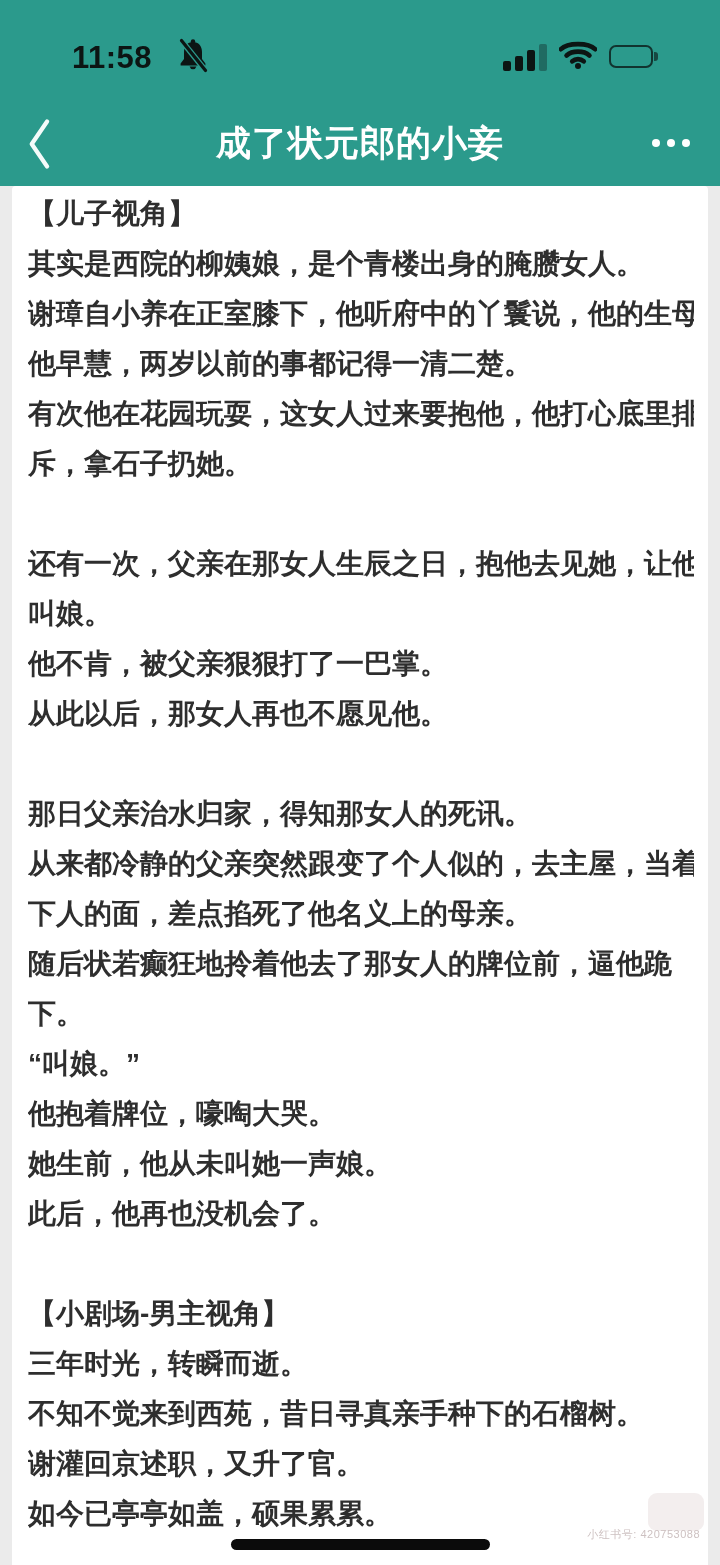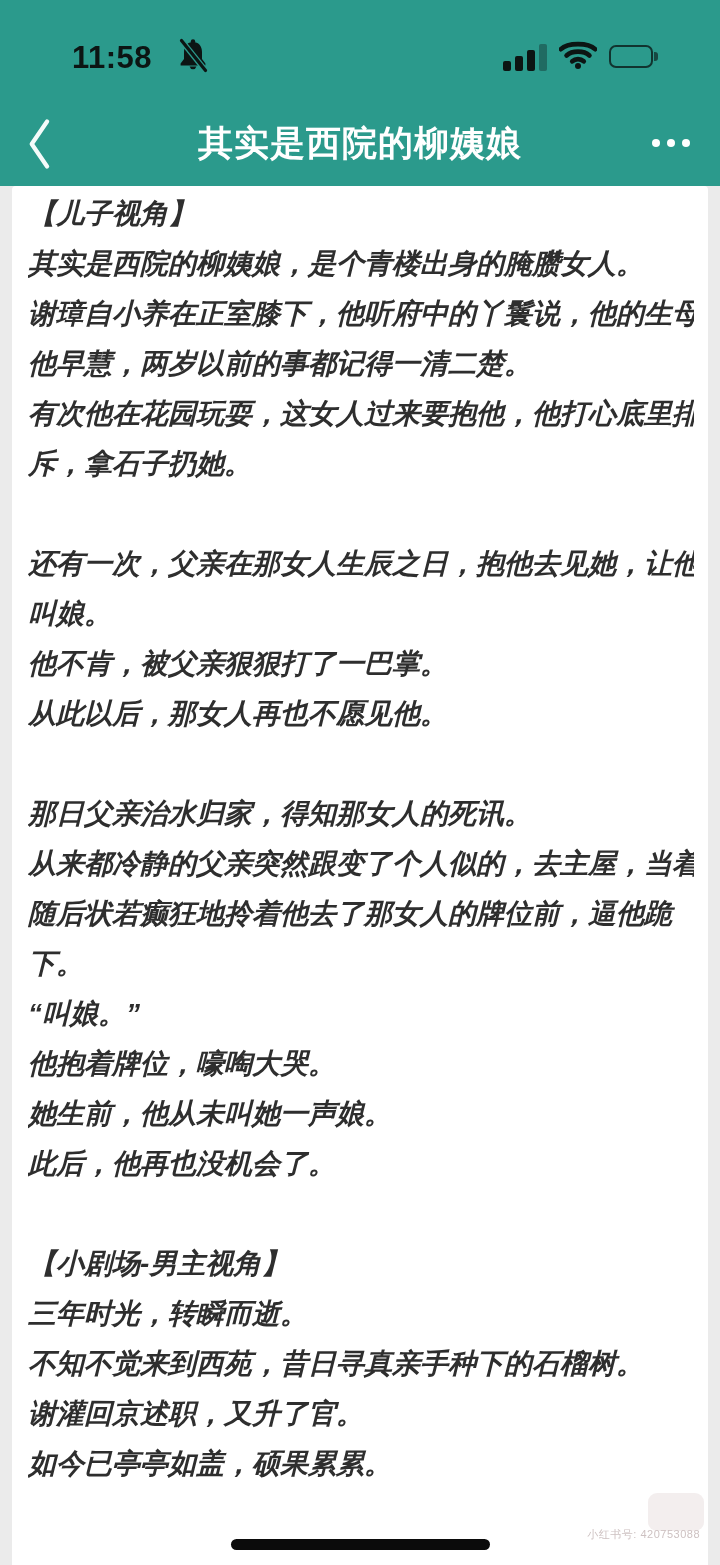--- a/index.html
+++ b/index.html
@@ -125,21 +125,20 @@
   .content-card {
     position: absolute;
     top: 186px;
     left: 12px;
     width: 696px;
     height: 1379px;
     background: #ffffff;
     border-radius: 4px 4px 0 0;
     padding: 3px 14px 0 16px;
     overflow: hidden;
-    font-style: italic;
   }
   .article .line {
     height: 50px;
     line-height: 50px;
     font-size: 28px;
     font-weight: 600;
     color: #2e2e2e;
     white-space: nowrap;
     overflow: hidden;
   }
@@ -221,21 +220,21 @@
     </div>
 
     <div class="nav-bar">
       <span class="back-btn">
         <span>
           <svg width="36" height="52" viewBox="0 0 24 44">
             <polyline points="18,3 5,22 18,41" fill="none" stroke="#f4fbfa" stroke-width="3.6" stroke-linecap="round" stroke-linejoin="round"></polyline>
           </svg>
         </span>
       </span>
-      <div class="nav-title">其实是西院的柳姨娘</div>
+      <div class="nav-title">成了状元郎的小妾</div>
       <span class="more-btn">
         <span style="display:flex; gap:7px;">
           <span class="dot"></span>
             <span class="dot"></span>
             <span class="dot"></span>
         </span>
       </span>
     </div>
   </div>
 
@@ -248,20 +247,21 @@
         <div class="line">有次他在花园玩耍，这女人过来要抱他，他打心底里排</div>
         <div class="line">斥，拿石子扔她。</div>
         <div class="line blank"></div>
         <div class="line">还有一次，父亲在那女人生辰之日，抱他去见她，让他</div>
         <div class="line">叫娘。</div>
         <div class="line">他不肯，被父亲狠狠打了一巴掌。</div>
         <div class="line">从此以后，那女人再也不愿见他。</div>
         <div class="line blank"></div>
         <div class="line">那日父亲治水归家，得知那女人的死讯。</div>
         <div class="line">从来都冷静的父亲突然跟变了个人似的，去主屋，当着</div>
+        <div class="line">下人的面，差点掐死了他名义上的母亲。</div>
         <div class="line">随后状若癫狂地拎着他去了那女人的牌位前，逼他跪</div>
         <div class="line">下。</div>
         <div class="line">“叫娘。”</div>
         <div class="line">他抱着牌位，嚎啕大哭。</div>
         <div class="line">她生前，他从未叫她一声娘。</div>
         <div class="line">此后，他再也没机会了。</div>
         <div class="line blank"></div>
         <div class="line">【小剧场-男主视角】</div>
         <div class="line">三年时光，转瞬而逝。</div>
         <div class="line">不知不觉来到西苑，昔日寻真亲手种下的石榴树。</div>

